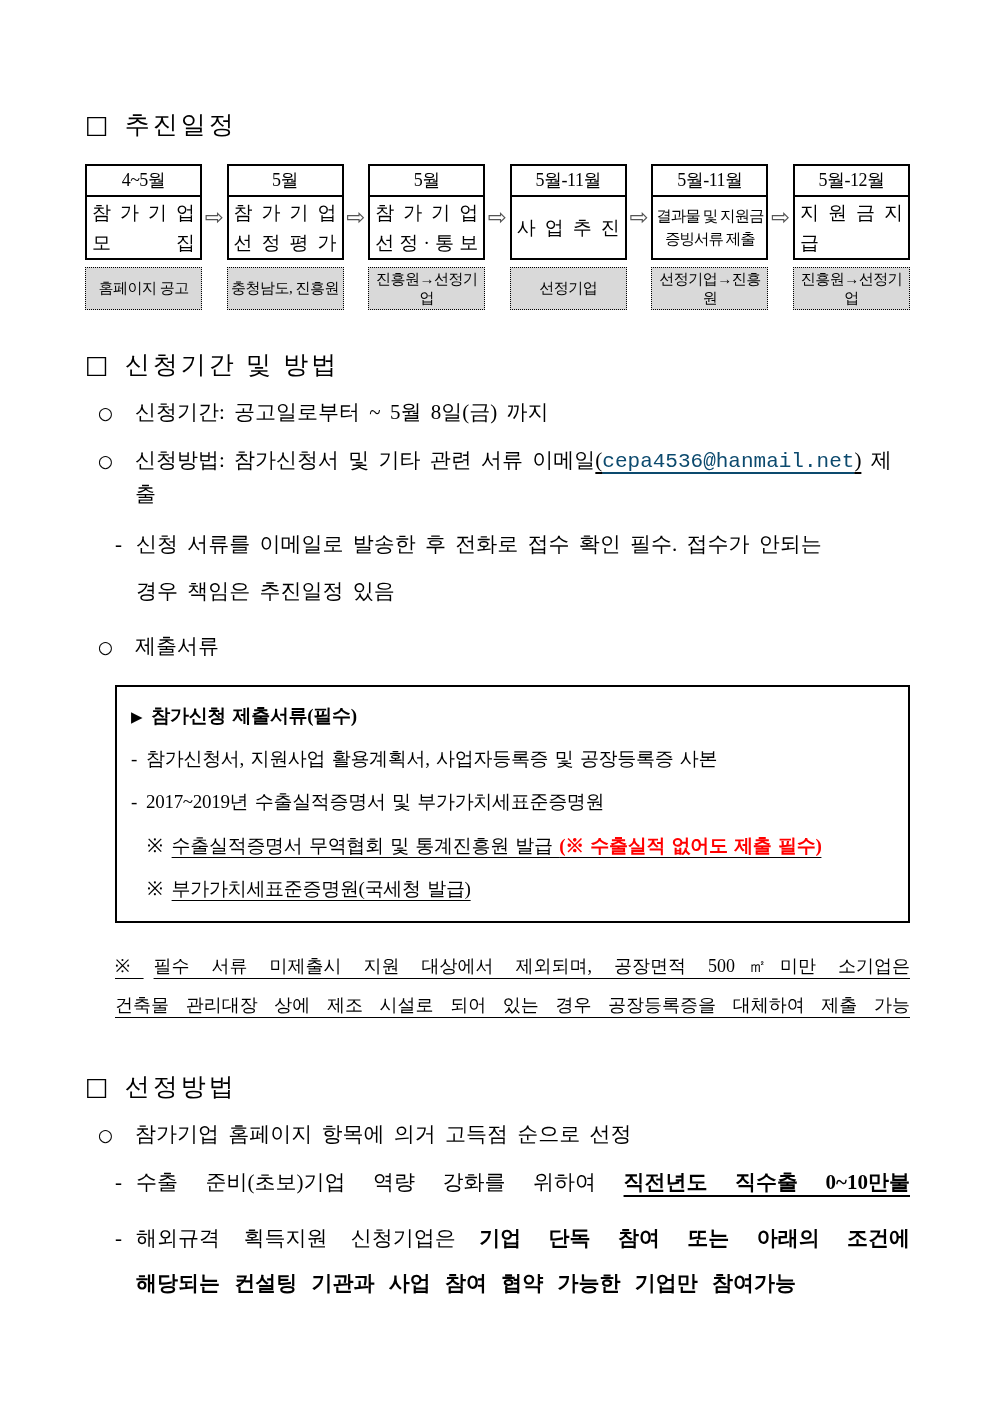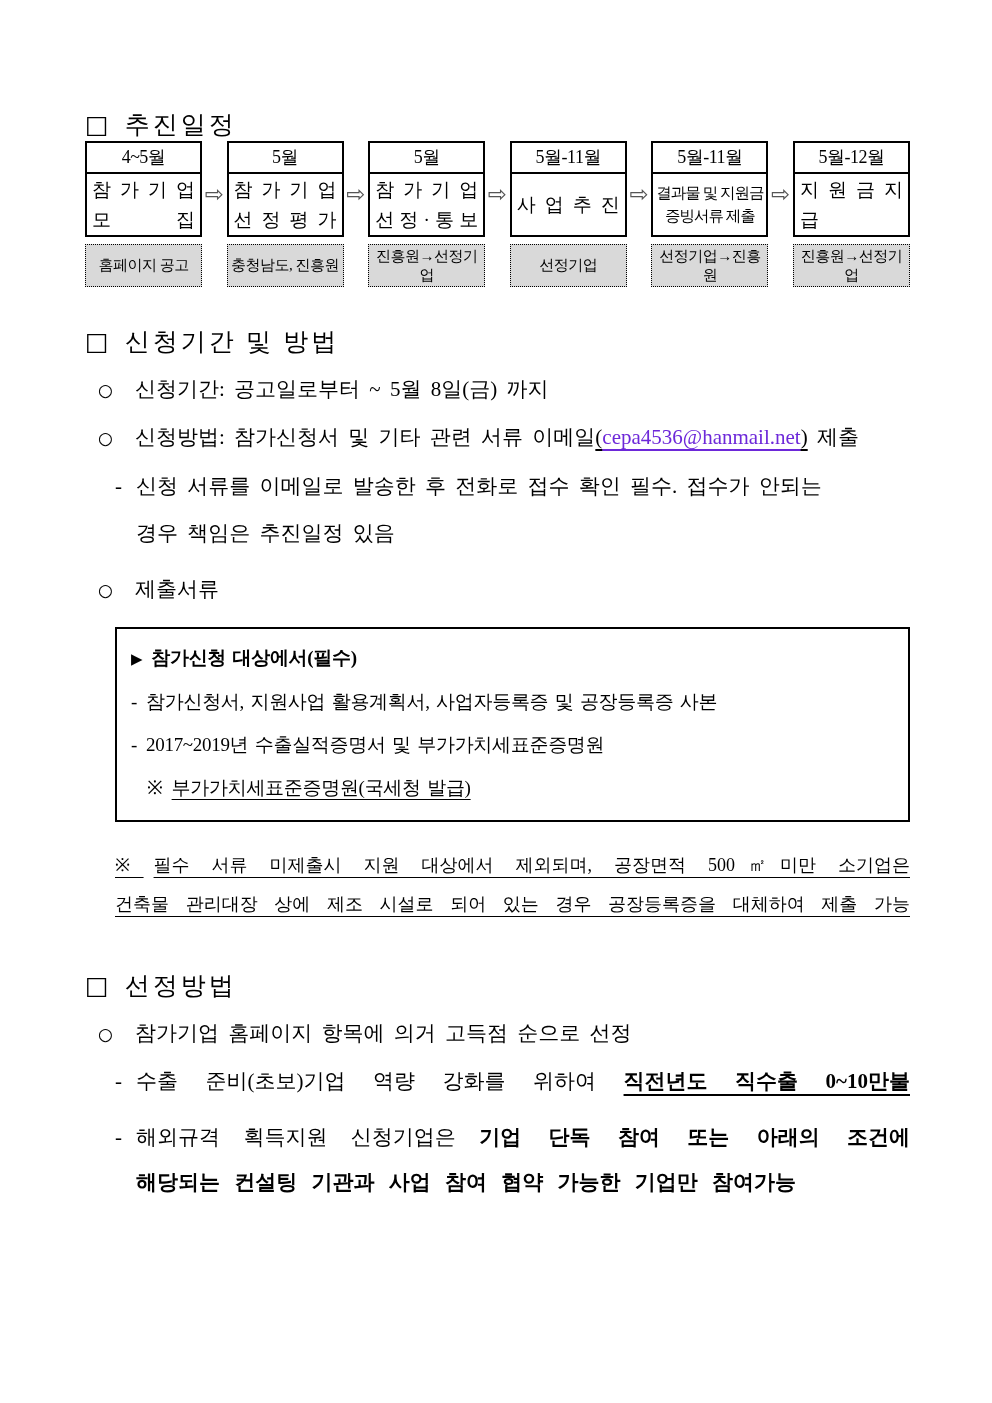--- a/index.html
+++ b/index.html
@@ -27,20 +27,21 @@
     font-family: "DejaVu Sans", sans-serif;
     font-size: 25px;
     margin-right: 16px;
     letter-spacing: 0;
   }
 
   
   .flow-row {
     display: flex;
     justify-content: space-between;
+    margin-top: 23px;
   }
   .flow-step { width: 117px; flex: none; }
   .flow-main { border: 2px solid #000; background: #fff; }
   .flow-period {
     border-bottom: 2px solid #000;
     text-align: center;
     font-size: 18px;
     padding: 2px 0 3px;
     letter-spacing: -0.5px;
   }
@@ -111,21 +112,21 @@
     word-spacing: 4px;
   }
   .dash-mark { flex: none; width: 21px; }
   .dash-body { flex: 1; }
   .jfull { text-align: justify; text-align-last: justify; }
 
   .u { text-decoration: underline; text-underline-offset: 5px; }
   .bu { font-weight: bold; text-decoration: underline; text-underline-offset: 6px; margin-top: 44px; }
   .b { font-weight: bold; }
   .red { color: #ff0000; font-weight: bold; }
-  .link { color: #6d28d9; text-decoration: underline; text-underline-offset: 5px; cursor: pointer; }
+  .link { color: #0c4a6e; text-decoration: underline; text-underline-offset: 5px; cursor: pointer; font-family: Liberation Mono, monospace; }
   .inline-arrow { font-family: "DejaVu Sans", sans-serif; font-size: 22px; color: #444; margin: 0 12px; }
 
   
   .docs-box {
     margin: 22px 0 0 30px;
     border: 2px solid #000;
     padding: 12px 16px 16px 14px;
     font-size: 19px;
   }
   .db-line { margin-top: 13px; line-height: 1.6; word-spacing: 2px; letter-spacing: -0.3px; }
@@ -269,27 +270,30 @@
         </span>
       </div>
 
       <div class="o-item">
         <span class="o-mark">○</span>
         <span>제출서류</span>
       </div>
 
       <div class="docs-box">
         <div class="db-line db-header">
-          <span class="db-tri">▶</span><span>참가신청 대상에서(필수)</span>
+          <span class="db-tri">▶</span><span>참가신청 제출서류(필수)</span>
         </div>
         <div class="db-line">
           <span class="db-mark">-</span><span>참가신청서, 지원사업 활용계획서, 사업자등록증 및 공장등록증 사본</span>
         </div>
         <div class="db-line">
           <span class="db-mark">-</span><span>2017~2019년 수출실적증명서 및 부가가치세표준증명원</span>
+        </div>
+        <div class="db-line db-note">
+          <span class="db-mark">※</span><span class="u"><span>수출실적증명서 무역협회 및 통계진흥원 발급 </span><span class="red">(※ 수출실적 없어도 제출 필수)</span></span>
         </div>
         <div class="db-line db-note">
           <span class="db-mark">※</span><span class="u">부가가치세표준증명원(국세청 발급)</span>
         </div>
       </div>
 
       <div class="footnote">
         <div class="fn-line">
           <span class="fn-mark">※</span><span>필수 서류 미제출시 지원 대상에서 제외되며, 공장면적 500㎡미만 소기업은</span>
         </div>

